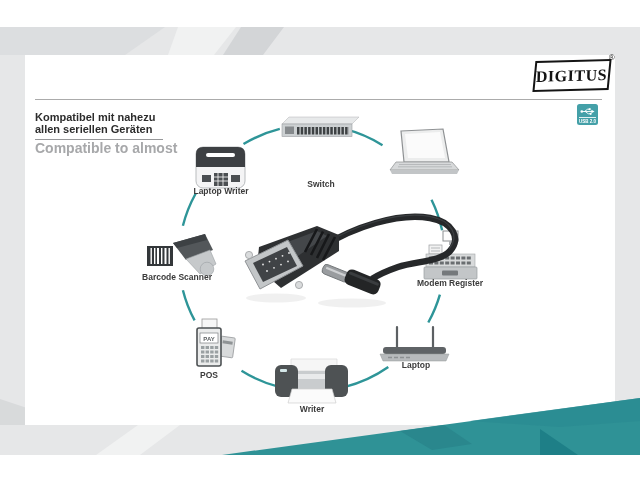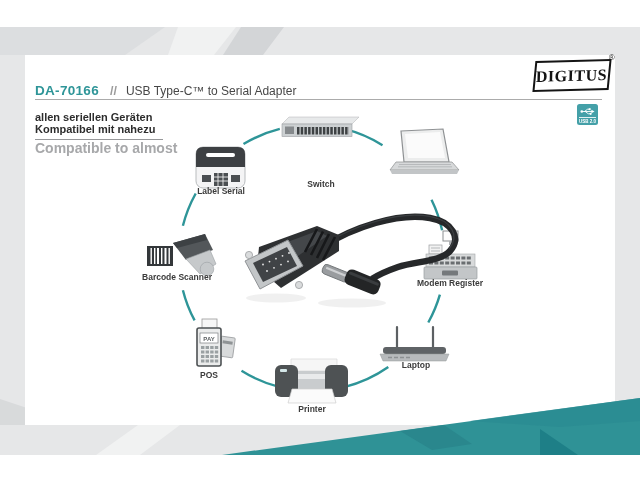--- a/index.html
+++ b/index.html
@@ -48,45 +48,40 @@
     <polygon points="470,421 640,398 640,421 560,427" fill="#2b8b91" opacity="0.75"></polygon>
     <polygon points="400,431 444,425 472,444 432,450" fill="#2a878d"></polygon>
     <polygon points="540,429 578,455 540,455" fill="#1e7f87"></polygon>
   </svg>
 
   <div class="logo">
     <span class="logo-text">DIGITUS</span>
     <span class="logo-reg">®</span>
   </div>
 
-  <div class="header">
-    <span class="model">DA-70166</span>
-    <span class="sep">//</span>
-    <span class="title">USB Type-C™ to Serial Adapter</span>
-  </div>
   <div class="rule"></div>
 
   <div class="usb-badge">
     <svg width="15" height="9" viewBox="0 0 20 12">
       <g stroke="#ffffff" stroke-width="1.2" fill="none">
         <path d="M2.5 6 H16"></path>
           <path d="M6 6 L10 3 H12"></path>
           <path d="M7 6 L11 9 H13.5"></path>
       </g>
       <circle cx="2.4" cy="6" r="1.7" fill="#ffffff"></circle>
       <rect x="11.6" y="1.6" width="2.6" height="2.6" fill="#ffffff"></rect>
       <circle cx="14.2" cy="9" r="1.5" fill="#ffffff"></circle>
       <polygon points="15.2,3.6 19.4,6 15.2,8.4" fill="#ffffff"></polygon>
     </svg>
     <span class="badge-text">USB 2.0</span>
   </div>
 
   <div class="claim">
+    <div class="de">Kompatibel mit nahezu</div>
     <div class="de">allen seriellen Geräten</div>
-    <div class="de">Kompatibel mit nahezu</div>
     <div class="divider"></div>
     <div class="en">Compatible to almost</div>
   </div>
 
   <svg class="diagram" viewBox="0 0 640 480">
 
     <g stroke="#2E9598" stroke-width="2.4" fill="none">
       <path d="M 243.5 144.0 A 133 133 0 0 1 279.8 128.9"></path>
       <path d="M 344.2 128.9 A 133 133 0 0 1 382.5 145.2"></path>
       <path d="M 431.5 199.7 A 133 133 0 0 1 442.1 230.3"></path>
@@ -207,18 +202,18 @@
           <circle cx="288" cy="261.4" r="0.9"></circle>
       </g>
       <circle cx="249" cy="255" r="3.6" fill="#d9dbdc" stroke="#9a9da0" stroke-width="0.8"></circle>
       <circle cx="299" cy="285" r="3.6" fill="#d9dbdc" stroke="#9a9da0" stroke-width="0.8"></circle>
     </g>
   </svg>
 
   <div class="dev-label" style="left:291px;top:139px;width:60px;margin-top:40px;">Switch</div>
   <div class="dev-label" style="left:410px;top:278px;width:80px;">Modem Register</div>
   <div class="dev-label" style="left:386px;top:360px;width:60px;">Laptop</div>
-  <div class="dev-label" style="left:282px;top:404px;width:60px;">Printer</div>
+  <div class="dev-label" style="left:282px;top:404px;width:60px;">Writer</div>
   <div class="dev-label" style="left:184px;top:370px;width:50px;">POS</div>
   <div class="dev-label" style="left:132px;top:272px;width:90px;">Barcode Scanner</div>
-  <div class="dev-label" style="left:186px;top:186px;width:70px;">Label Serial</div>
+  <div class="dev-label" style="left:186px;top:186px;width:70px;">Laptop Writer</div>
 
 </div>
 
 </body></html>

